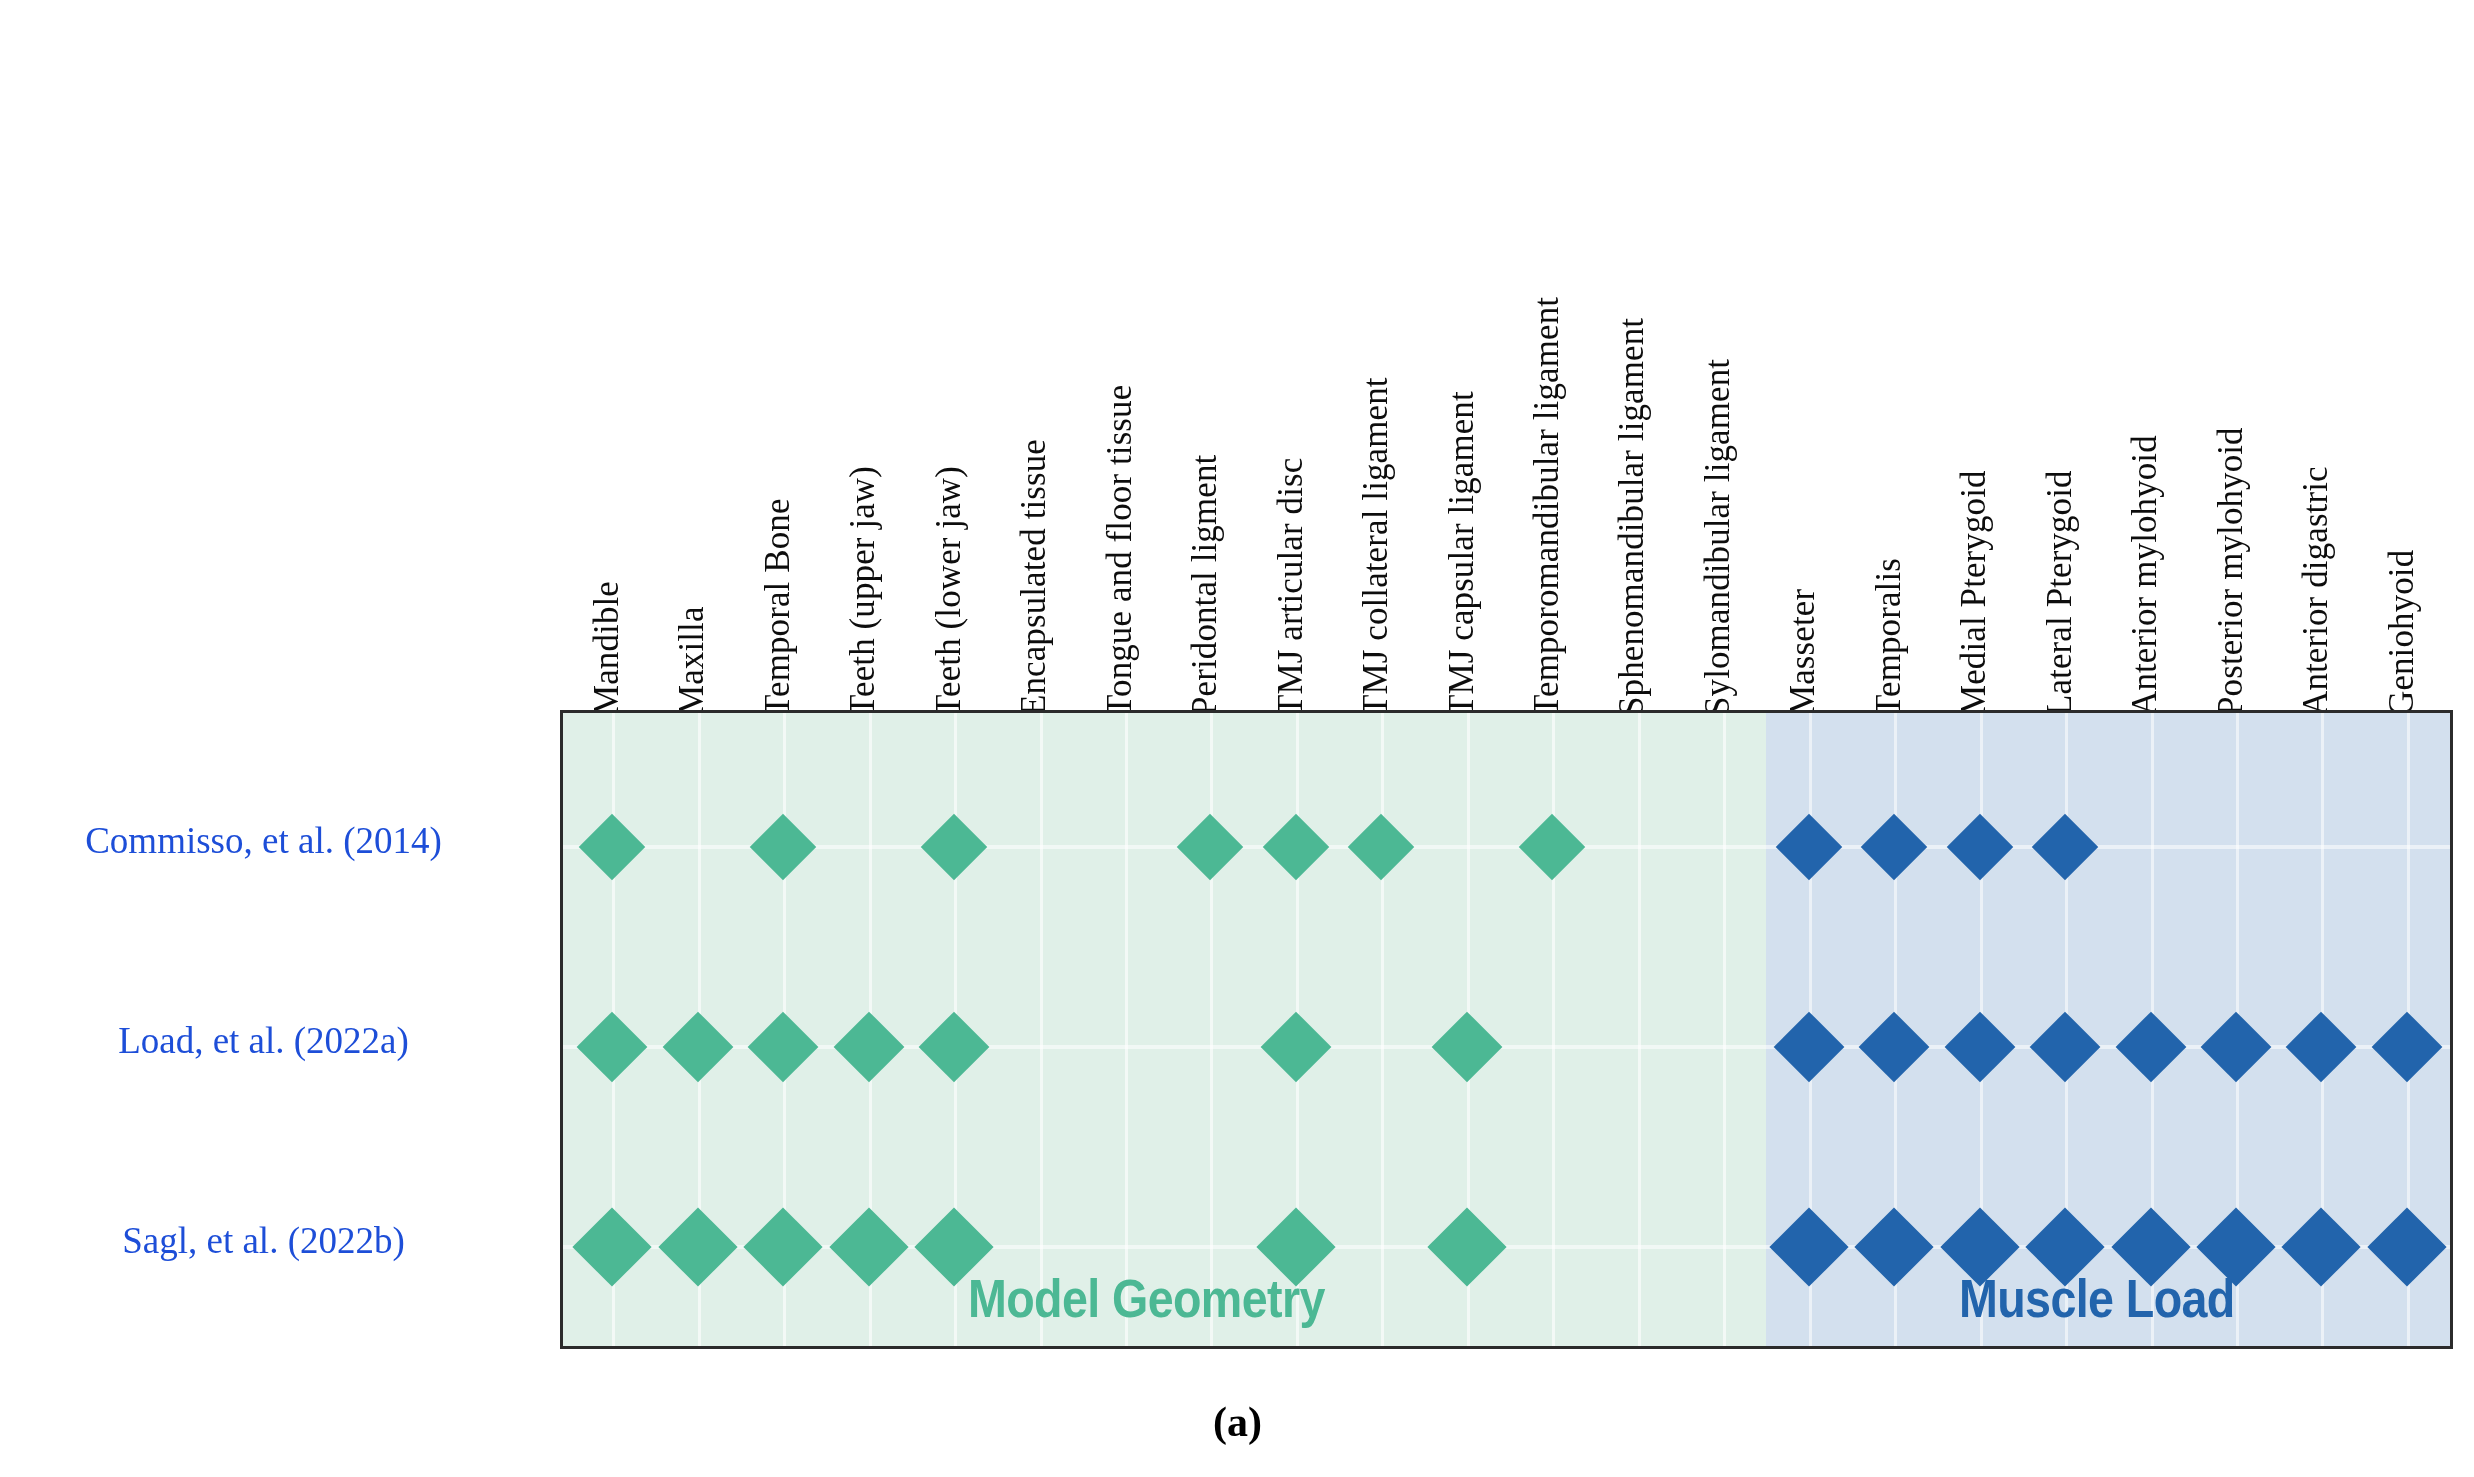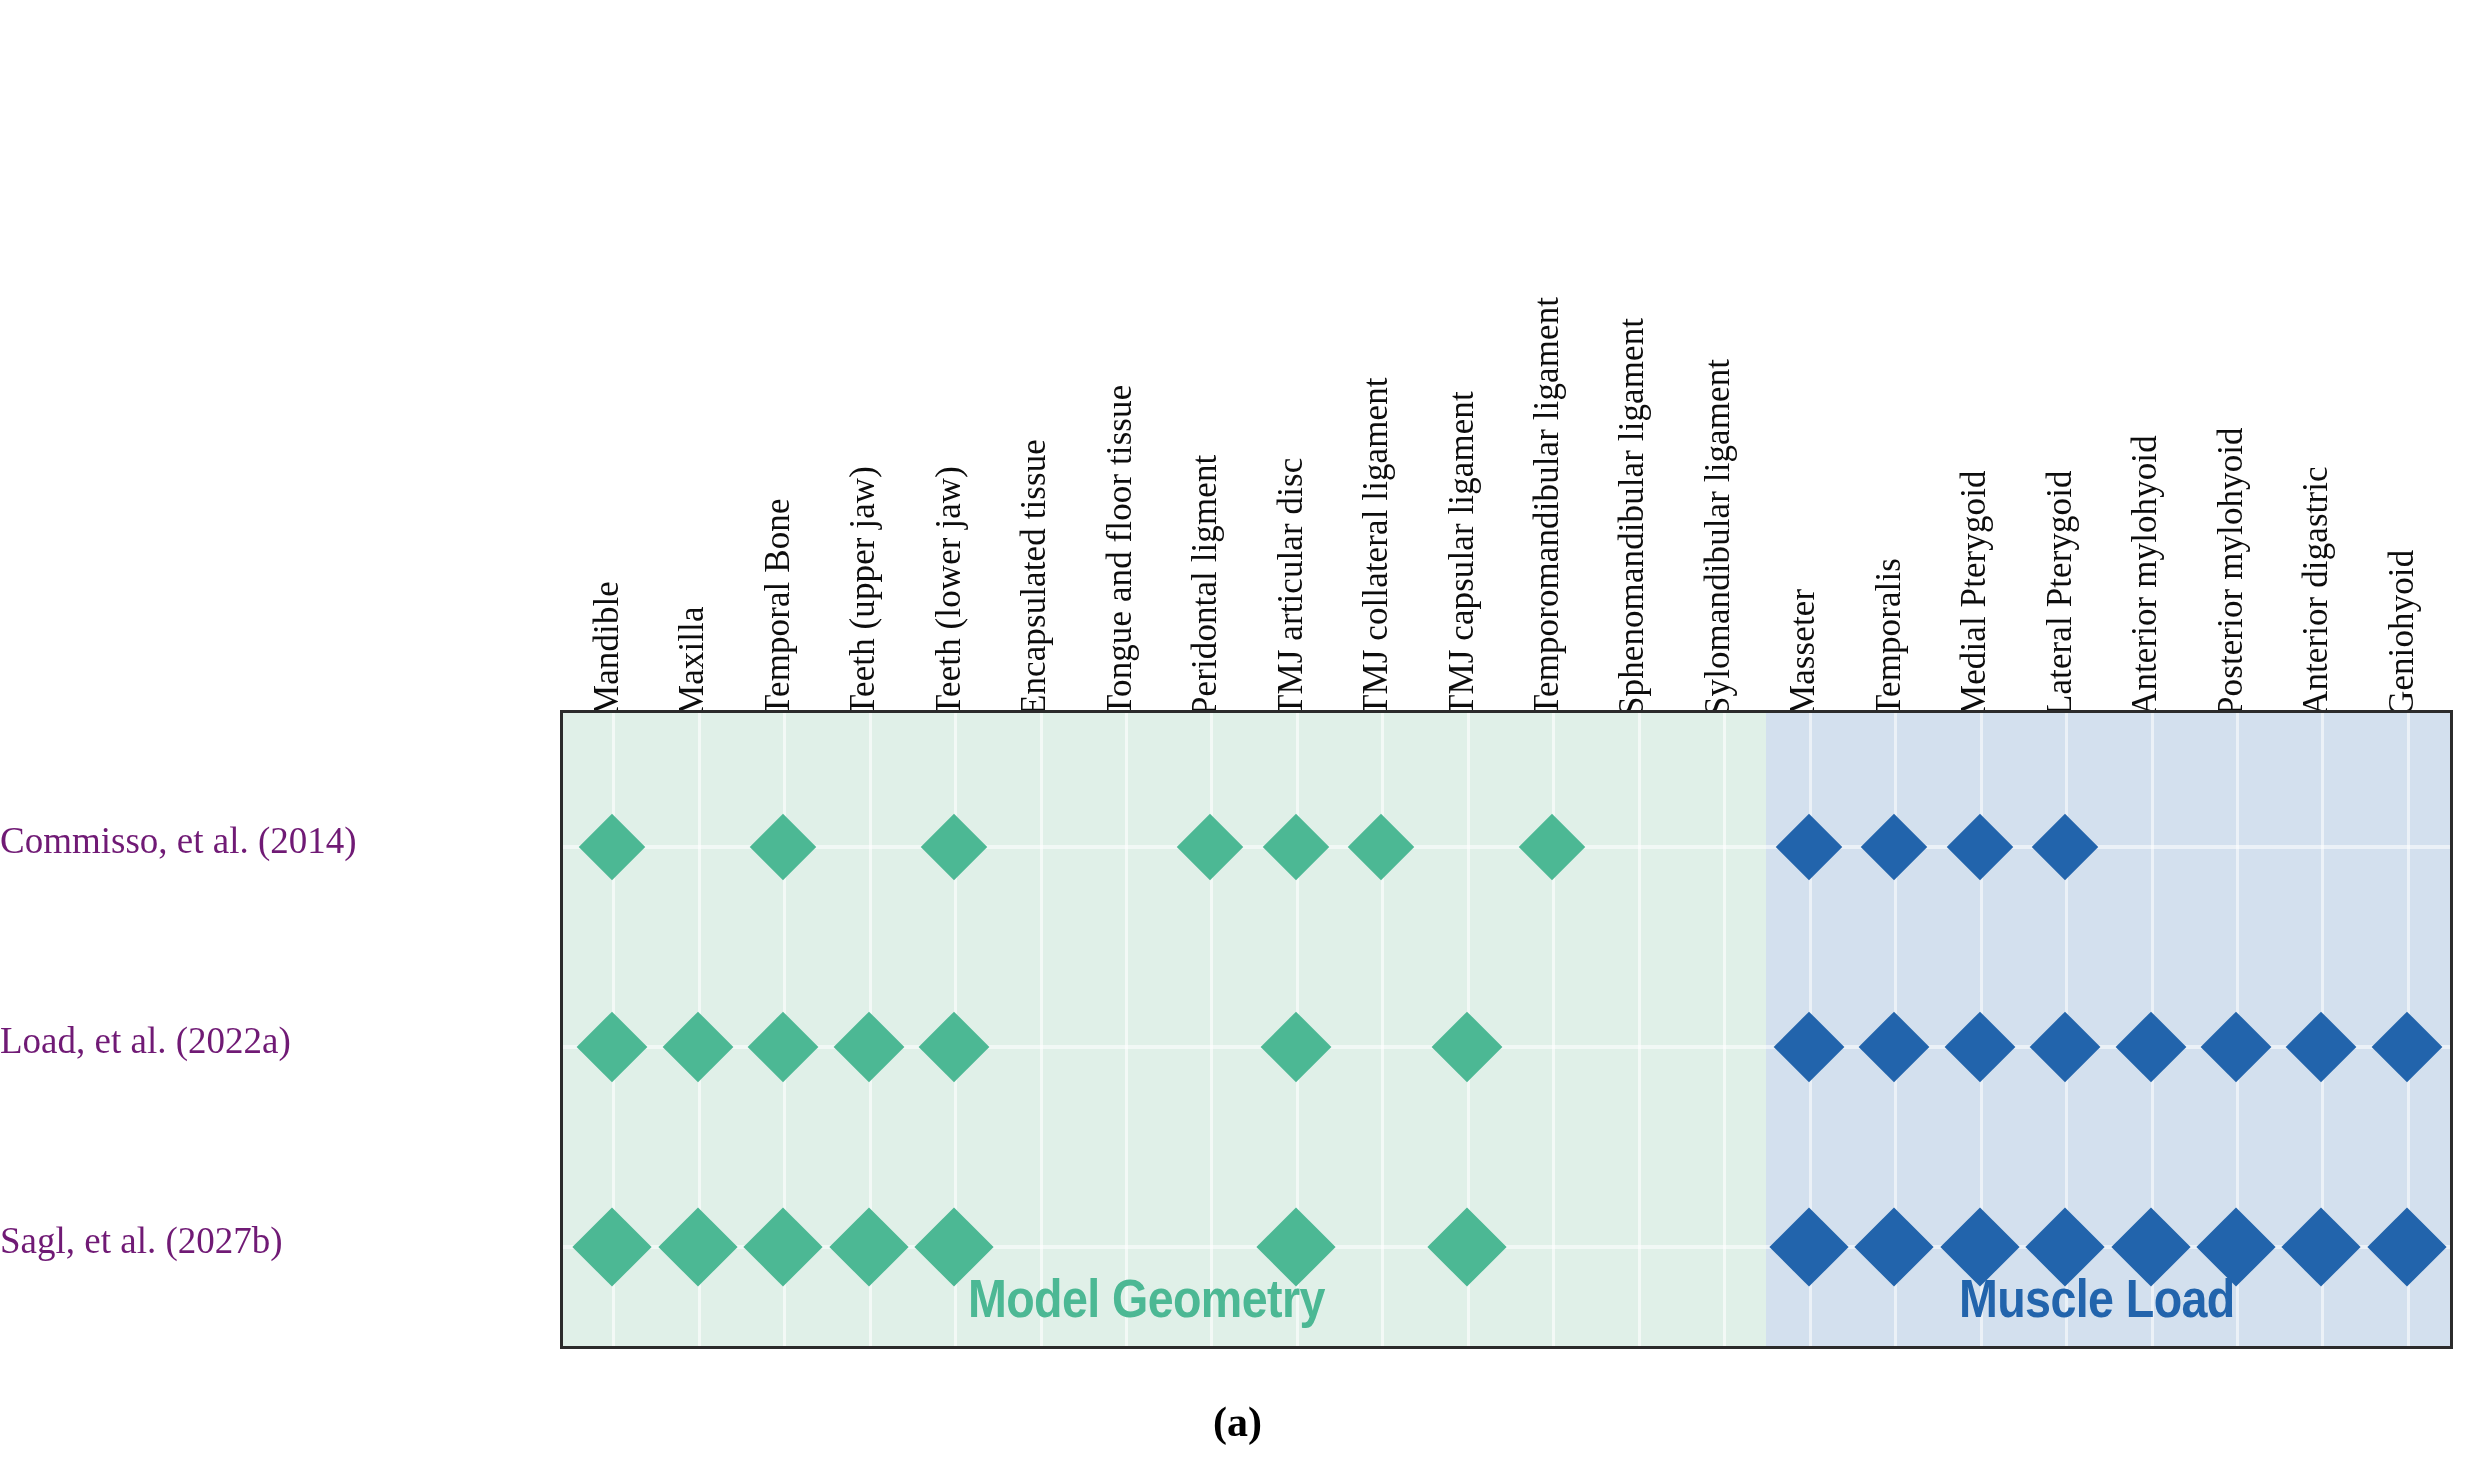--- a/index.html
+++ b/index.html
@@ -20,22 +20,22 @@
     letter-spacing:0.1px;
   }
 
   
   .row-label{
     position:absolute;
     right:2475px;
     white-space:nowrap;
     font-family:"Liberation Serif",serif;
     font-size:37px;
-    color:#701a75;
-    text-align:left;
+    color:#1d4ed8;
+    text-align:center;
   }
 
   
   #panel{
     position:absolute;
     left:560px; top:710px;
     width:1893px; height:639px;
     border:3.4px solid #2b2b2b;
     box-sizing:border-box;
     overflow:hidden;
@@ -107,21 +107,21 @@
       <div class="col-header" style="left: 2077px; top: 681px;">Lateral Pterygoid</div>
       <div class="col-header" style="left: 2162px; top: 681px;">Anterior mylohyoid</div>
       <div class="col-header" style="left: 2248px; top: 681px;">Posterior mylohyoid</div>
       <div class="col-header" style="left: 2333px; top: 681px;">Anterior digastric</div>
       <div class="col-header" style="left: 2419px; top: 681px;">Geniohyoid</div>
     </div>
 
   <div id="row-labels">
       <div class="row-label" style="right: auto; left: 0px; width: 527px; top: 819px;">Commisso, et al.  (2014)</div>
       <div class="row-label" style="right: auto; left: 0px; width: 527px; top: 1019px;">Load, et al. (2022a)</div>
-      <div class="row-label" style="right: auto; left: 0px; width: 527px; top: 1219px;">Sagl, et al. (2027b)</div>
+      <div class="row-label" style="right: auto; left: 0px; width: 527px; top: 1219px;">Sagl, et al. (2022b)</div>
     </div>
 
   <div id="panel">
     <div id="band-green" style="width: 1203px;"></div>
     <div id="band-blue" style="left: 1203px;"></div>
     <div id="grid-layer">
         <div class="vgrid" style="left: 49px;"></div>
         <div class="vgrid" style="left: 135px;"></div>
         <div class="vgrid" style="left: 220px;"></div>
         <div class="vgrid" style="left: 306px;"></div>

